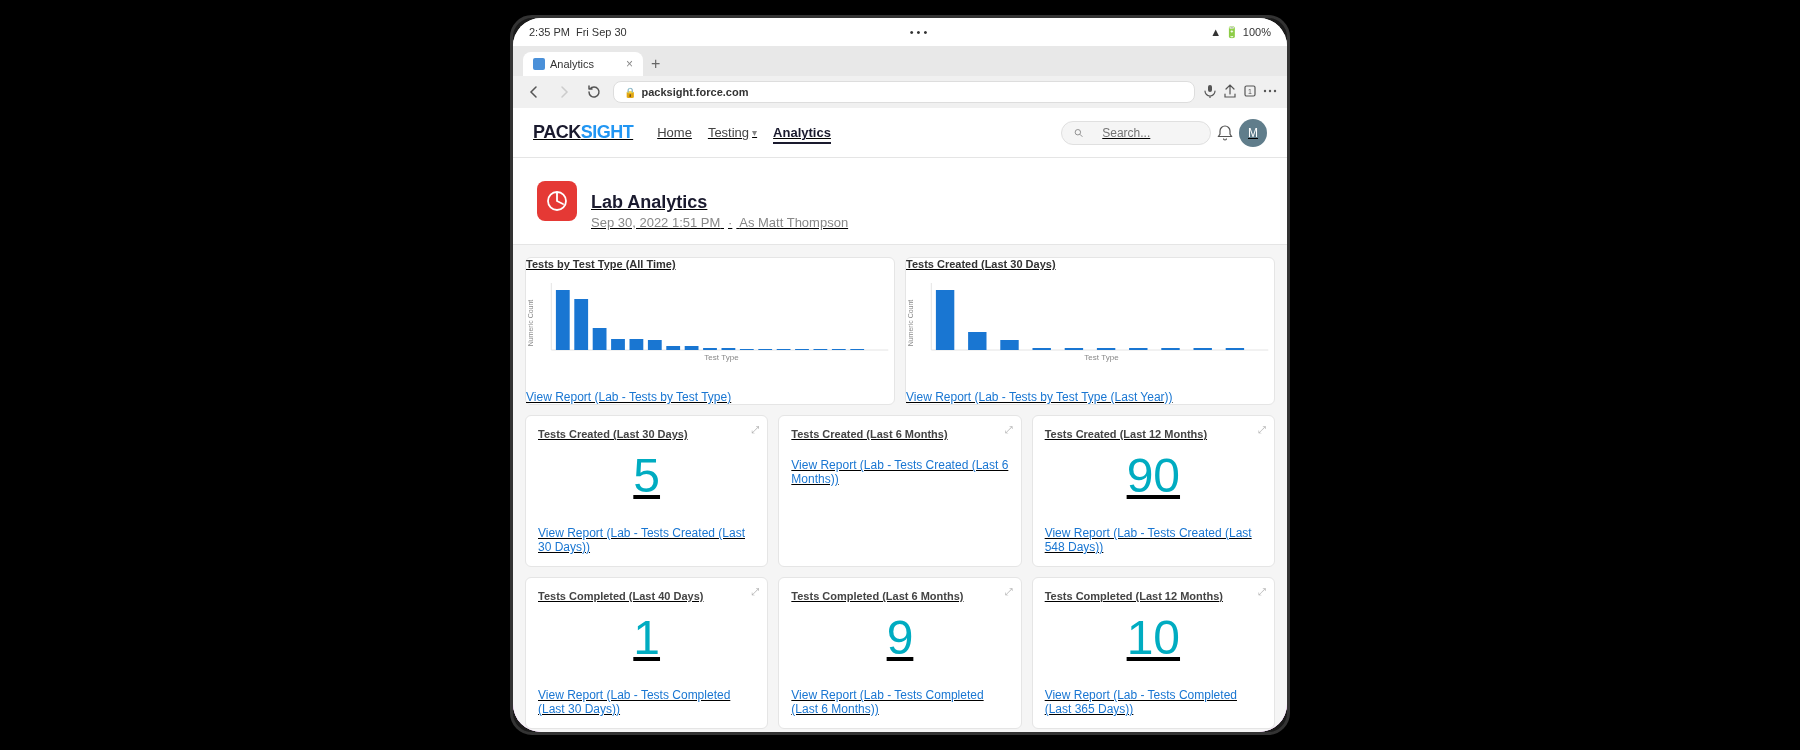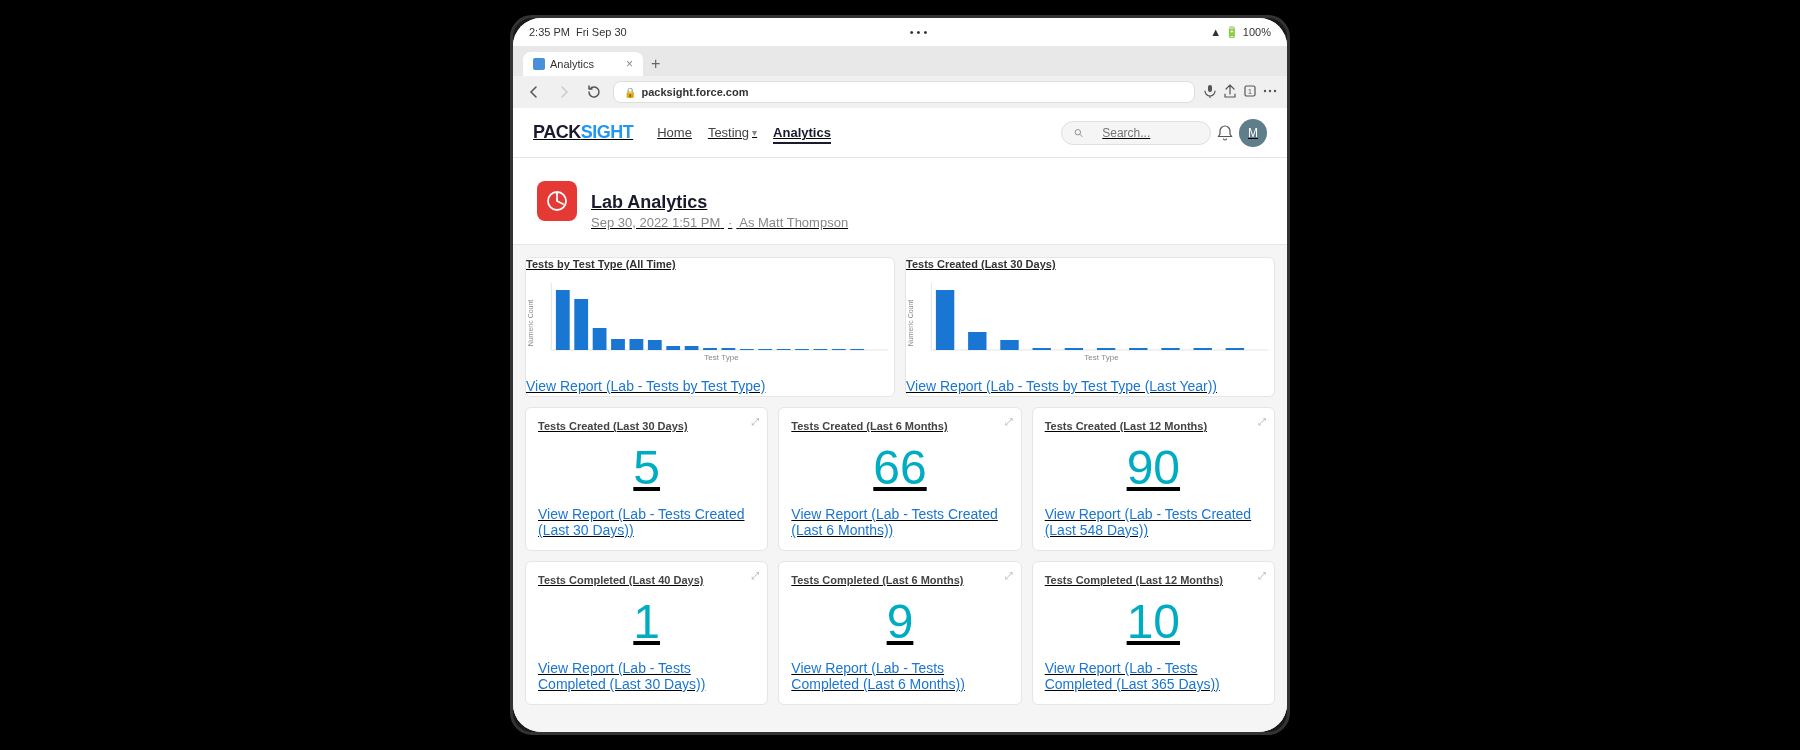--- a/index.html
+++ b/index.html
@@ -291,26 +291,26 @@
       font-size: 11px;
       font-weight: 600;
       color: #333;
       margin-bottom: 8px;
     }
     .chart-area {
       width: 100%;
       height: 90px;
     }
     .chart-link {
-      font-size: 14px;
+      font-size: 12px;
       color: #1976D2;
       cursor: pointer;
       text-decoration: none;
       display: block;
-      margin-top: 6px;
+      margin-top: 18px;
     }
 
     
     .metrics-row {
       display: flex;
       gap: 10px;
       padding: 0 12px;
       margin-bottom: 10px;
     }
     .metric-card {
@@ -530,21 +530,20 @@
         <div class="metrics-row">
           <div class="metric-card">
             <div class="metric-expand">⤢</div>
             <div class="metric-title">Tests Created (Last 30 Days)</div>
             <div class="metric-value">5</div>
             <a class="chart-link">View Report (Lab - Tests Created (Last 30 Days))</a>
           </div>
           <div class="metric-card">
             <div class="metric-expand">⤢</div>
             <div class="metric-title">Tests Created (Last 6 Months)</div>
-            <div class="metric-value">66</div>
             <a class="chart-link">View Report (Lab - Tests Created (Last 6 Months))</a>
           </div>
           <div class="metric-card">
             <div class="metric-expand">⤢</div>
             <div class="metric-title">Tests Created (Last 12 Months)</div>
             <div class="metric-value">90</div>
             <a class="chart-link">View Report (Lab - Tests Created (Last 548 Days))</a>
           </div>
         </div>
 

